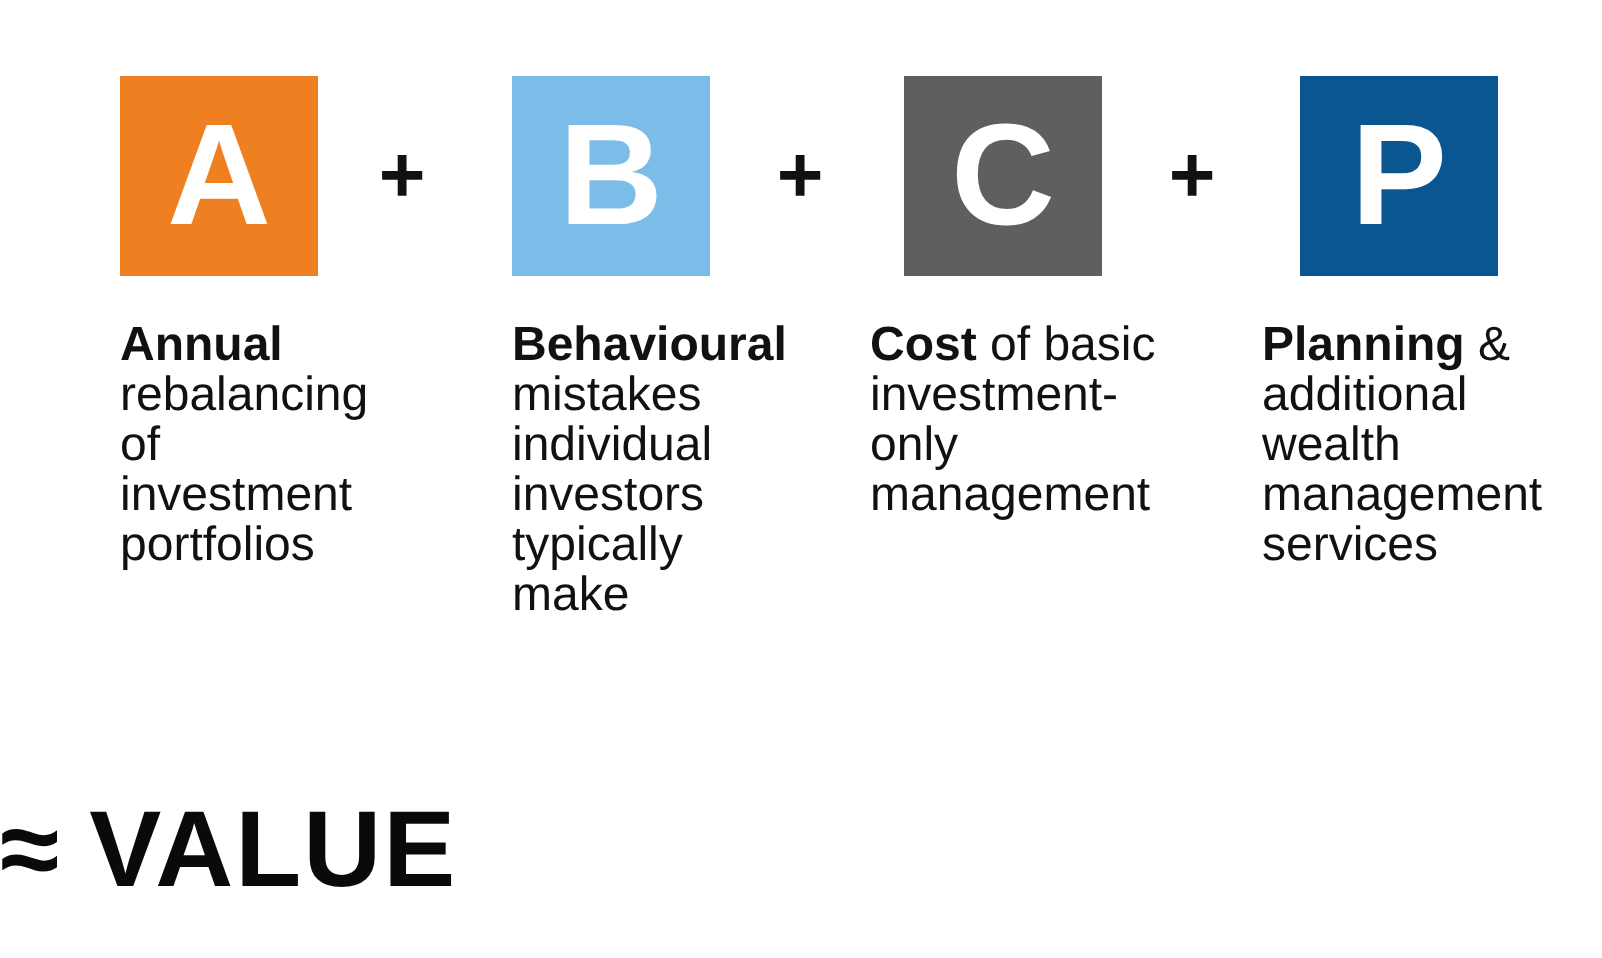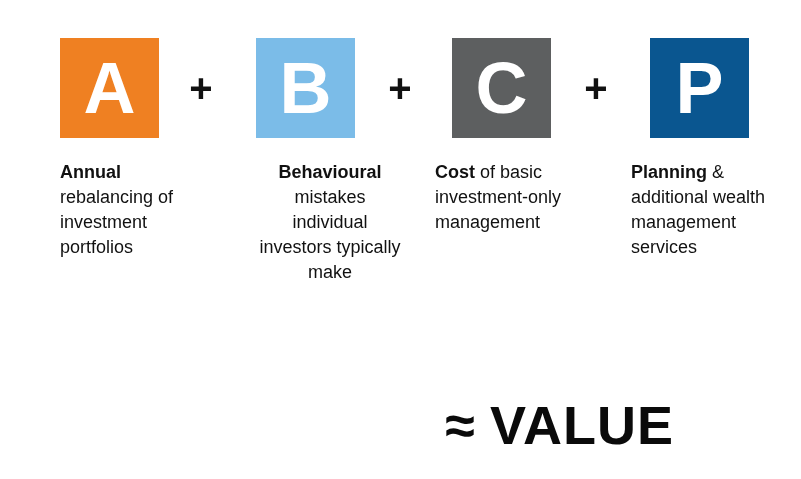--- a/index.html
+++ b/index.html
@@ -74,40 +74,40 @@
   .captions {
     position: absolute;
     left: 0;
     top: 160px;
     width: 801px;
   }
   .caption {
     position: absolute;
     top: 0;
     font-family: "Liberation Sans", sans-serif;
-    font-size: 18px;
+    font-size: 24px;
     line-height: 25px;
     color: #111111;
   }
   .caption-a { left: 60px;  width: 142px; }
-  .caption-b { left: 256px; width: 148px; text-align: center; }
+  .caption-b { left: 256px; width: 148px; }
   .caption-c { left: 435px; width: 150px; }
   .caption-p { left: 631px; width: 146px; }
 
   .caption .lead {
     font-weight: bold;
   }
 
   
   .result {
     position: absolute;
     left: 0;
     top: 395px;
     width: 674px;
-    text-align: right;
+    text-align: left;
     font-family: "Liberation Sans", sans-serif;
     font-weight: bold;
     font-size: 54px;
     line-height: 60px;
     color: #0a0a0a;
     letter-spacing: 1px;
   }
   .result .approx {
     margin-right: 14px;
   }

